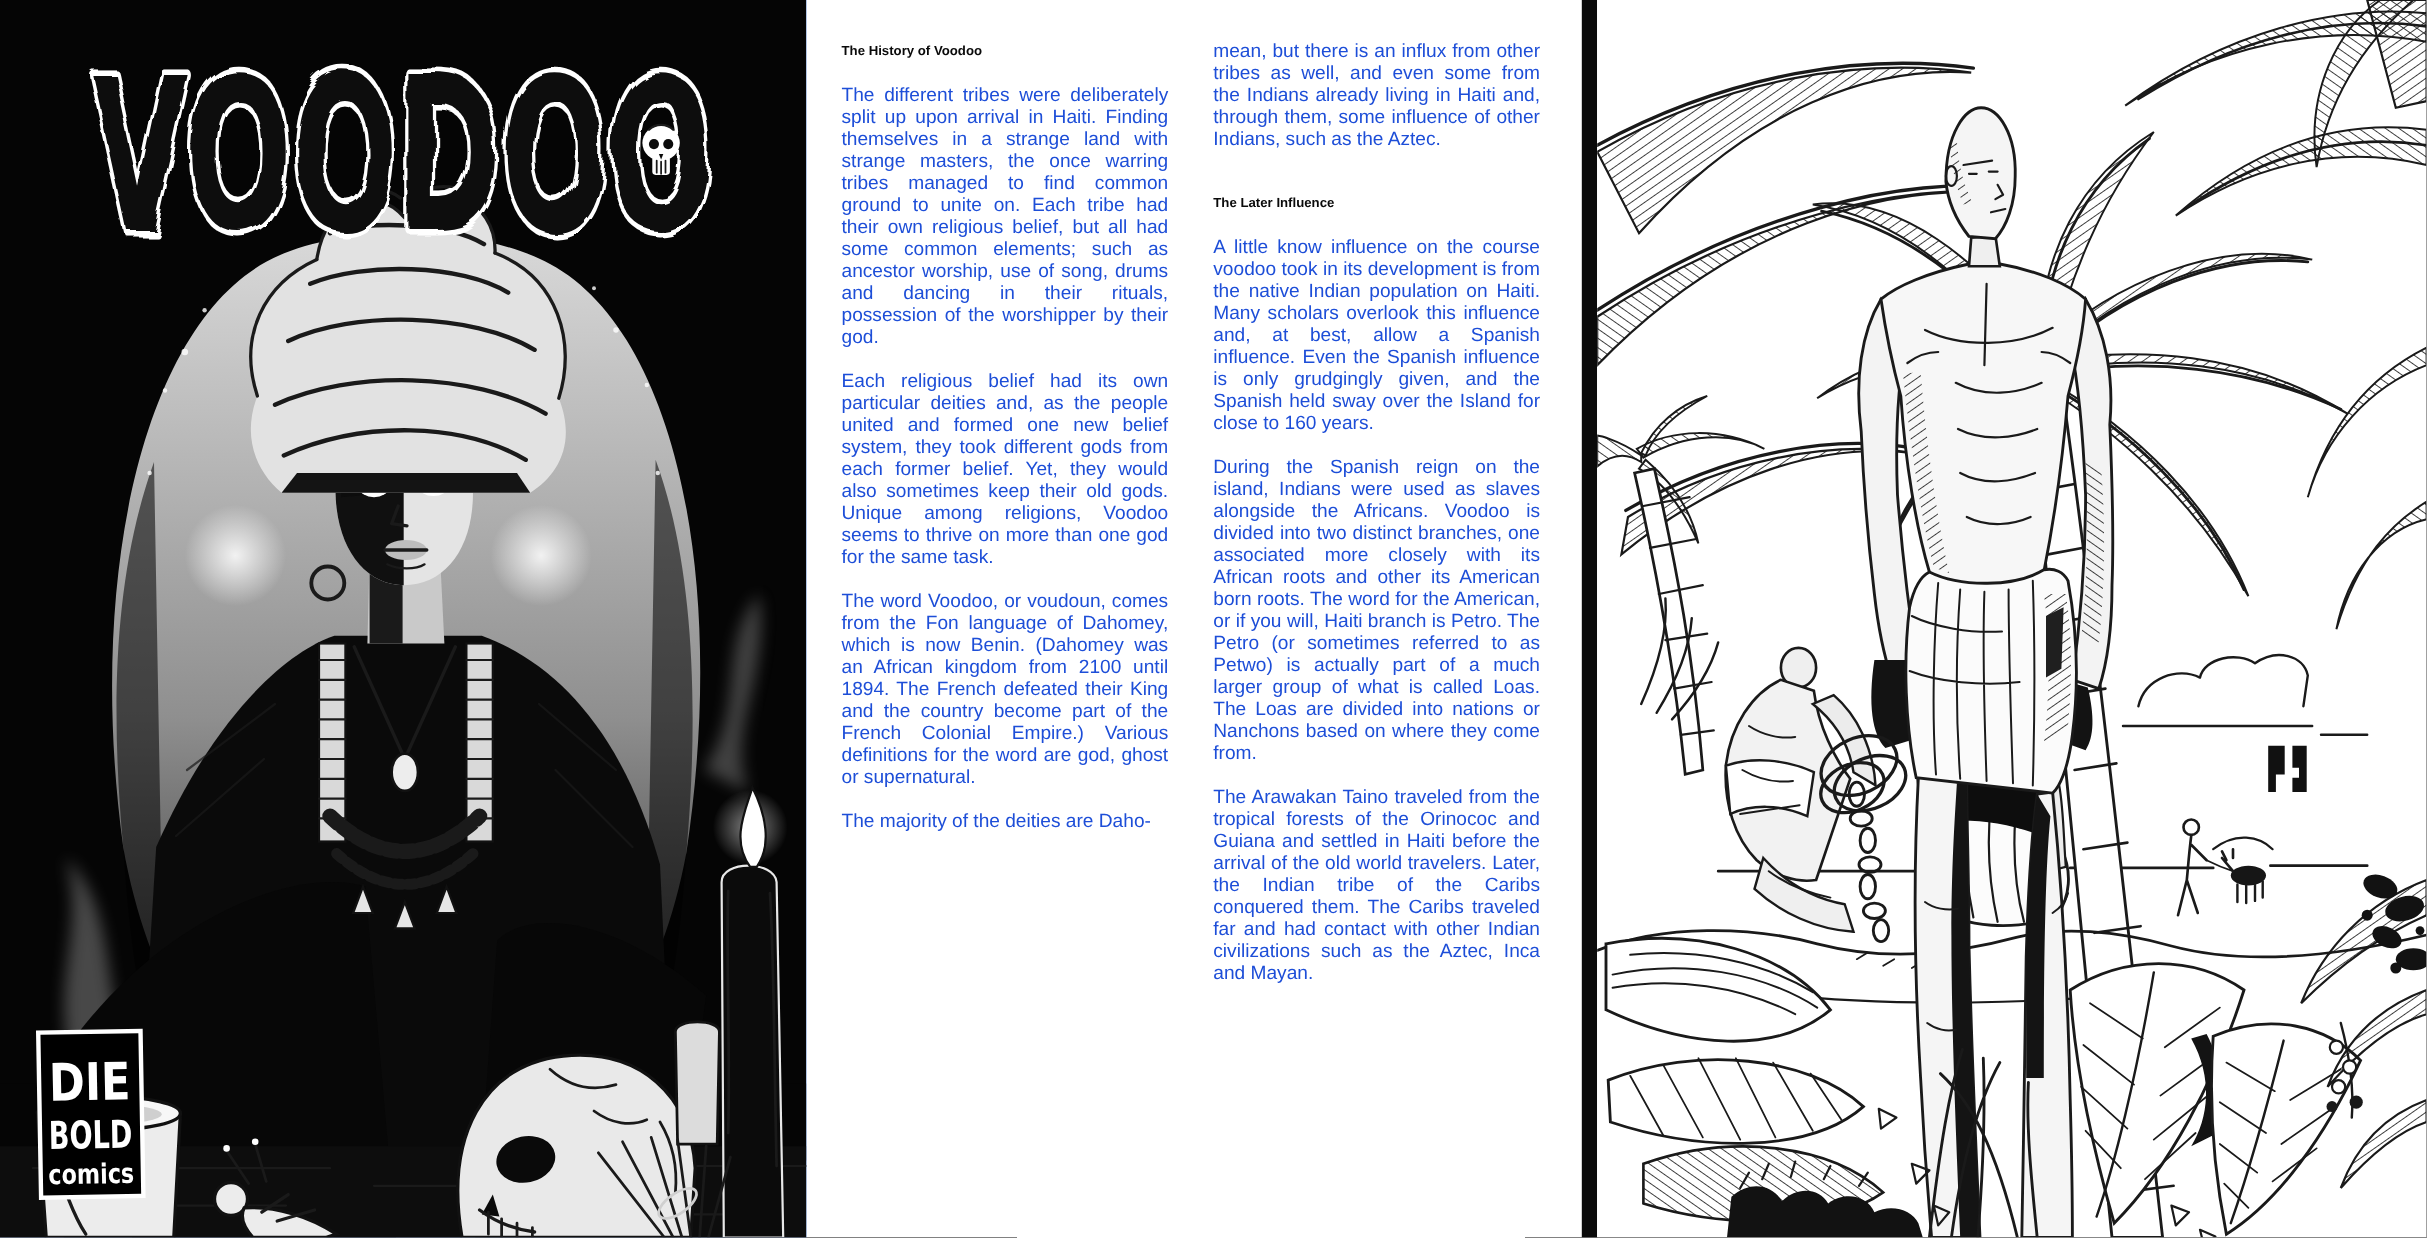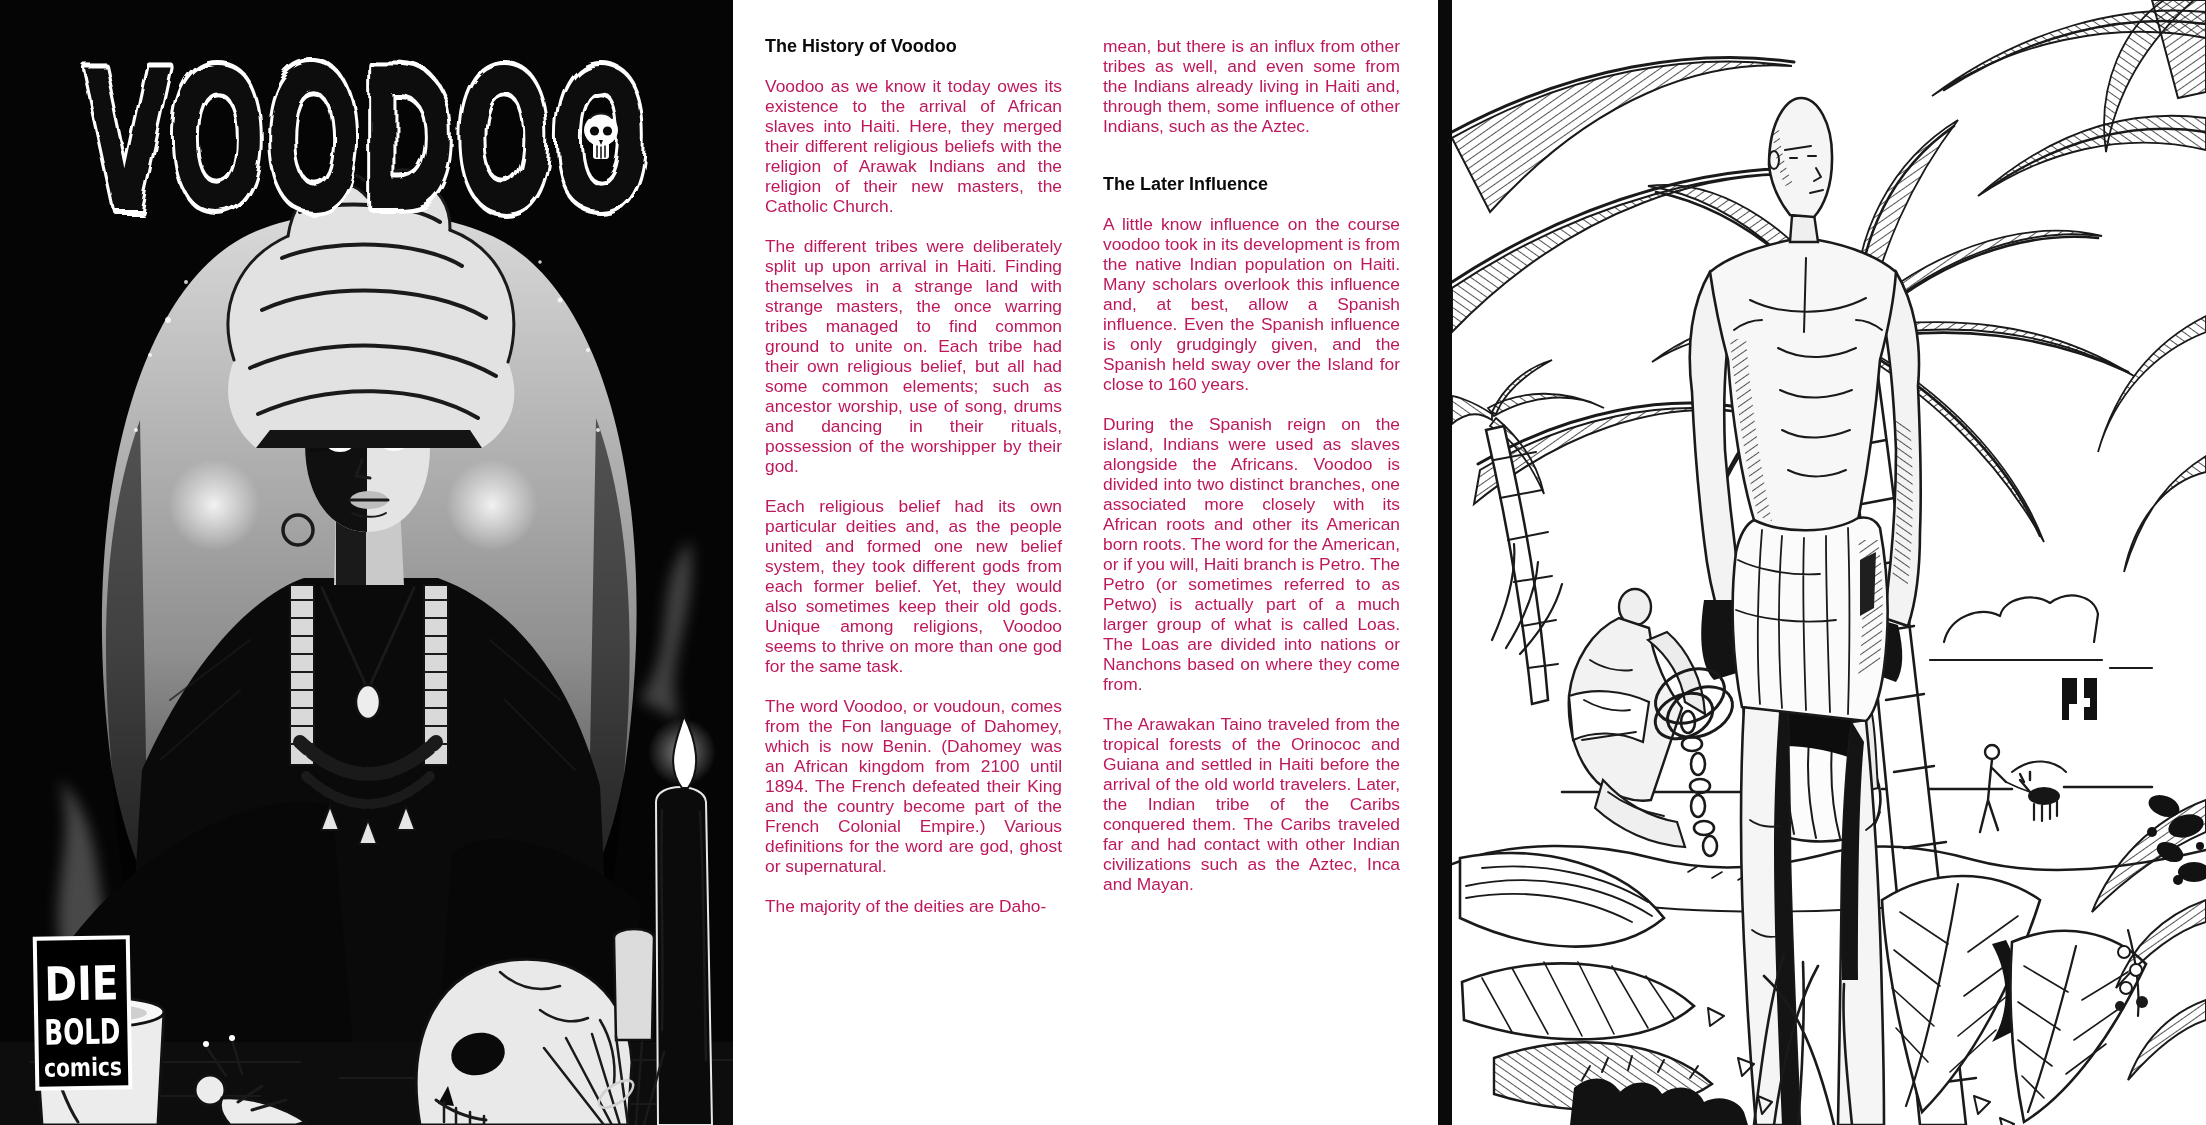--- a/index.html
+++ b/index.html
@@ -3,23 +3,23 @@
 <meta charset="utf-8">
 <style>
   html,body{margin:0;padding:0;background:#000;}
   .spread{width:2206px;height:1125px;display:flex;overflow:hidden;background:#fff;}
   .cover{width:733px;height:1125px;background:#3b82f6;flex:0 0 auto;position:relative;}
   .cover svg,.illustration svg{display:block;width:100%;height:100%;}
   .article{width:705px;height:1125px;flex:0 0 auto;background:#fff;box-sizing:border-box;
            padding:36px 40px 0 32px;display:flex;gap:41px;}
   .colA{width:297px;flex:0 0 auto;}
   .article p{font-family:"Liberation Sans",sans-serif;font-size:17.4px;line-height:20px;
-             color:#be185d;text-align:justify;margin:0 0 20px 0;}
+             color:#1d4ed8;text-align:justify;margin:0 0 20px 0;}
   .article p.partial{text-align:left;margin-bottom:11px;}
-  .article h2{font-family:"Liberation Sans",sans-serif;font-size:18px;line-height:20px;
+  .article h2{font-family:"Liberation Sans",sans-serif;font-size:12px;line-height:20px;
               font-weight:bold;color:#0a0a0a;margin:0 0 20px 0;}
   .article h2.spaced{margin-top:38px;}
   .divider{width:14px;height:1125px;background:#0a0a0a;flex:0 0 auto;}
   .illustration{width:754px;height:1125px;background:#fff;flex:0 0 auto;}
   .ink{stroke:#1a1a1a;fill:none;stroke-linecap:round;stroke-linejoin:round;}
 </style>
 </head>
 <body>
 
 <div class="spread">
@@ -191,21 +191,20 @@
         <text x="82" y="1000" text-anchor="middle" font-family="'DejaVu Sans',sans-serif" font-weight="bold" font-size="47" fill="#fff" textLength="74" lengthAdjust="spacingAndGlyphs">DIE</text>
         <text x="82" y="1044" text-anchor="middle" font-family="'DejaVu Sans',sans-serif" font-weight="bold" font-size="35" fill="#fff" textLength="76" lengthAdjust="spacingAndGlyphs">BOLD</text>
         <text x="82" y="1076" text-anchor="middle" font-family="'DejaVu Sans',sans-serif" font-weight="bold" font-size="25" fill="#fff" textLength="78" lengthAdjust="spacingAndGlyphs">comics</text>
       </g>
     </svg>
   </section>
 
   <section class="article">
     <div class="colA">
       <h2>The History of Voodoo</h2>
-      <p>Voodoo as we know it today owes its existence to the arrival of African slaves into Haiti. Here, they merged their different religious beliefs with the religion of Arawak Indians and the religion of their new masters, the Catholic Church.</p>
       <p>The different tribes were deliberately split up upon arrival in Haiti. Finding themselves in a strange land with strange masters, the once warring tribes managed to find common ground to unite on. Each tribe had their own religious belief, but all had some common elements; such as ancestor worship, use of song, drums and dancing in their rituals, possession of the worshipper by their god.</p>
       <p>Each religious belief had its own particular deities and, as the people united and formed one new belief system, they took different gods from each former belief. Yet, they would also sometimes keep their old gods. Unique among religions, Voodoo seems to thrive on more than one god for the same task.</p>
       <p>The word Voodoo, or voudoun, comes from the Fon language of Dahomey, which is now Benin. (Dahomey was an African kingdom from 2100 until 1894. The French defeated their King and the country become part of the French Colonial Empire.) Various definitions for the word are god, ghost or supernatural.</p>
       <p class="partial">The majority of the deities are Daho-</p>
     </div>
     <div class="colA">
       <p>mean, but there is an influx from other tribes as well, and even some from the Indians already living in Haiti and, through them, some influence of other Indians, such as the Aztec.</p>
       <h2 class="spaced">The Later Influence</h2>
       <p>A little know influence on the course voodoo took in its development is from the native Indian population on Haiti. Many scholars overlook this influence and, at best, allow a Spanish influence. Even the Spanish influence is only grudgingly given, and the Spanish held sway over the Island for close to 160 years.</p>
       <p>During the Spanish reign on the island, Indians were used as slaves alongside the Africans. Voodoo is divided into two distinct branches, one associated more closely with its African roots and other its American born roots. The word for the American, or if you will, Haiti branch is Petro. The Petro (or sometimes referred to as Petwo) is actually part of a much larger group of what is called Loas. The Loas are divided into nations or Nanchons based on where they come from.</p>

